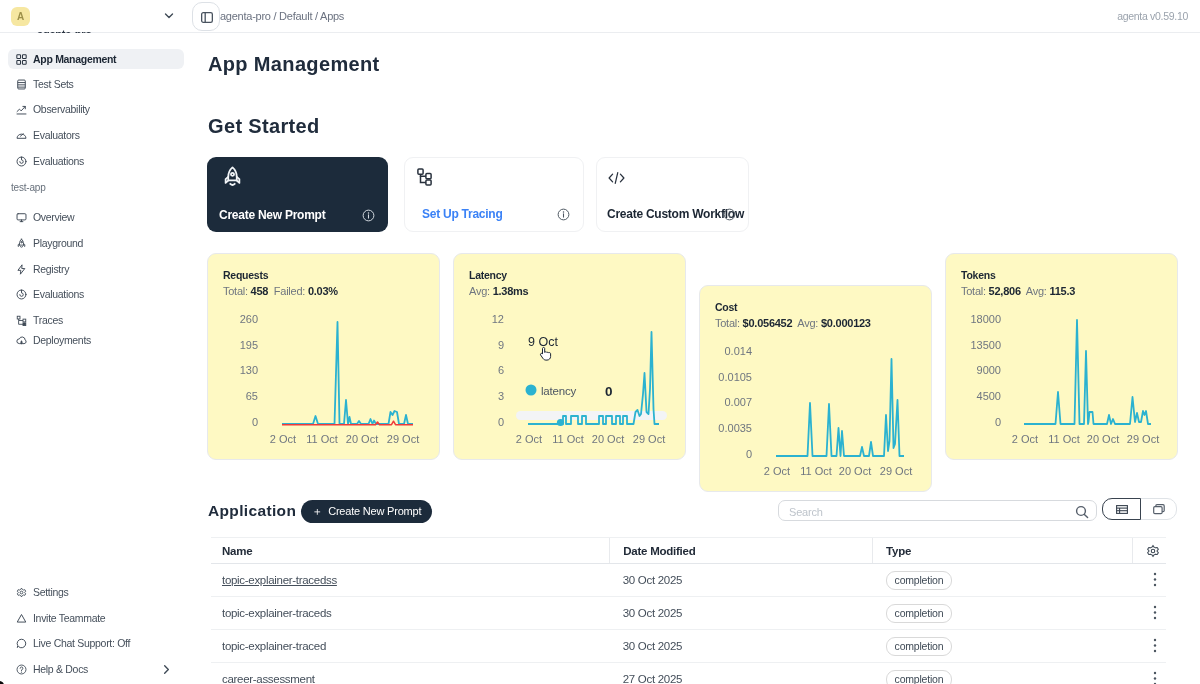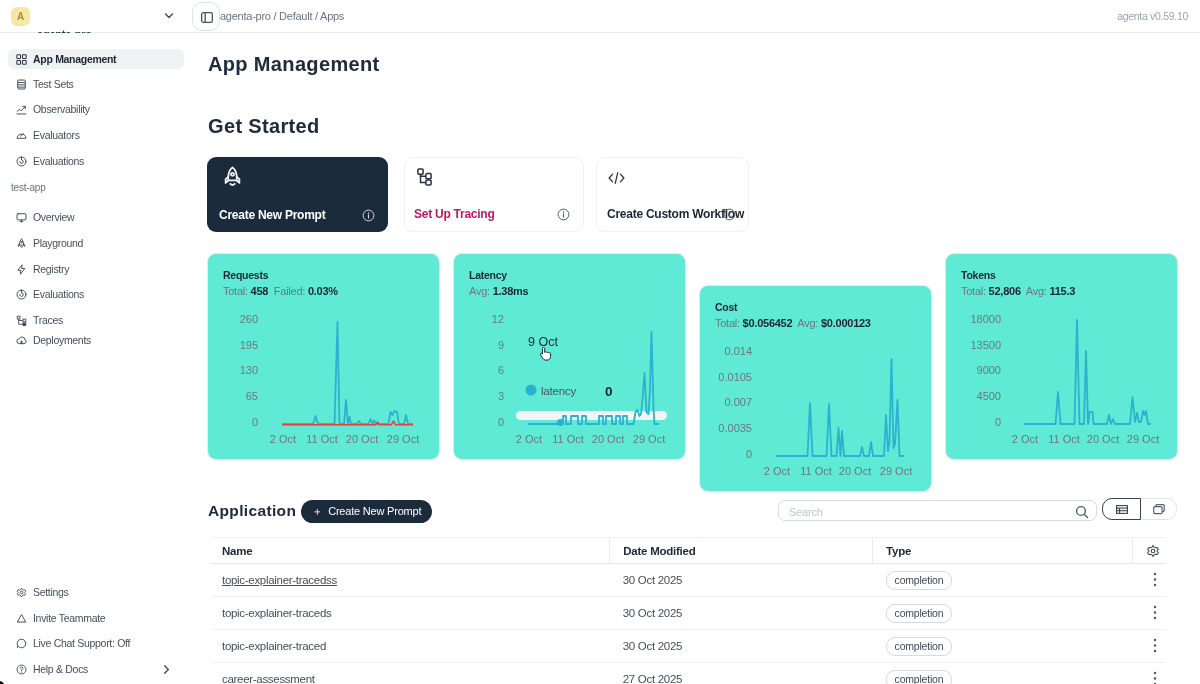--- a/index.html
+++ b/index.html
@@ -23,21 +23,21 @@
   .slabel { position:absolute; left:11px; font-size:10px; letter-spacing:-0.2px; color:#68717c; }
   
   #main { position:absolute; left:207px; top:33px; width:973px; }
   h1 { font-size:20px; font-weight:bold; color:#202c3c; letter-spacing:0.35px; }
   .h2 { font-size:20px; font-weight:bold; color:#202c3c; letter-spacing:0.35px; }
   
   .gcard { position:absolute; top:124px; height:75px; border-radius:9px; }
   .gcard .ttl { position:absolute; left:12px; bottom:10px; font-size:12px; font-weight:bold; letter-spacing:-0.25px; }
   .gcard .inf { position:absolute; bottom:10px; }
   
-  .ccard { position:absolute; top:220px; width:233px; height:207px; background:#5eead4; border:1px solid #e7e9ec; border-radius:9px; }
+  .ccard { position:absolute; top:220px; width:233px; height:207px; background:#fef9c3; border:1px solid #e7e9ec; border-radius:9px; }
   .ccard .t1 { position:absolute; left:15px; top:15px; font-size:10.5px; font-weight:bold; color:#1c2633; letter-spacing:-0.25px; }
   .ccard .t2 { position:absolute; left:15px; top:31px; font-size:11px; letter-spacing:-0.25px; color:#6f7680; }
   .ccard .t2 b { color:#1c2633; }
   .ccard svg.chart { position:absolute; left:0; top:0; }
   
   #appttl { position:absolute; left:1px; top:469px; font-size:15.5px; font-weight:bold; color:#202c3c; letter-spacing:0.35px; }
   #cnpbtn { position:absolute; left:94px; top:467px; width:131px; height:23px; background:#1c2b3b; border-radius:12px; color:#fff; font-size:11px; letter-spacing:-0.2px; line-height:23px; text-align:center; }
   #search { position:absolute; left:571px; top:467px; width:319px; height:21px; border:1px solid #d7dade; border-radius:7px; background:#fff; }
   #search .ph { position:absolute; left:10px; top:5px; font-size:11px; letter-spacing:-0.2px; color:#bec4cb; }
   #search svg { position:absolute; right:7px; top:4px; }
@@ -241,21 +241,21 @@
     <div class="gcard" style="left:197px; width:180px; background:#fff; border:1px solid #f0f1f3;">
       <svg style="position:absolute;left:11px;top:10px;" width="17" height="18" viewBox="0 0 17 18">
           <g fill="none" stroke="#28313d" stroke-width="1.5">
             <rect x="1.9" y="1.1" width="5.2" height="5.2" rx="1"></rect>
             <rect x="9.9" y="5.6" width="5.2" height="5.2" rx="1"></rect>
             <rect x="9.9" y="11.9" width="5.2" height="5.2" rx="1"></rect>
             <path d="M4.5 6.5 L4.5 8.2 L9.9 8.2"></path>
             <path d="M4.5 8.2 L4.5 14.5 L9.9 14.5"></path>
           </g>
         </svg>
-      <div class="ttl" style="color:#be185d;left:9px;">Set Up Tracing</div>
+      <div class="ttl" style="color:#3b82f6;left:17px;">Set Up Tracing</div>
       <svg class="inf" style="right:13px;" width="13" height="13" viewBox="0 0 16 16">
           <circle cx="8" cy="8" r="6.6" fill="none" stroke="#4a545f" stroke-width="1.2"></circle>
           <line x1="8" y1="7" x2="8" y2="11.2" stroke="#4a545f" stroke-width="1.3" stroke-linecap="round"></line>
           <circle cx="8" cy="4.8" r="0.9" fill="#4a545f"></circle>
         </svg>
     </div>
     <div class="gcard" style="left:389px; width:153px; background:#fff; border:1px solid #f0f1f3;">
       <svg style="position:absolute;left:10px;top:13px;" width="19" height="14" viewBox="0 0 24 18">
           <g fill="none" stroke="#28313d" stroke-width="1.6" stroke-linecap="round" stroke-linejoin="round">
             <path d="M7 4 L2.5 9 L7 14"></path>

